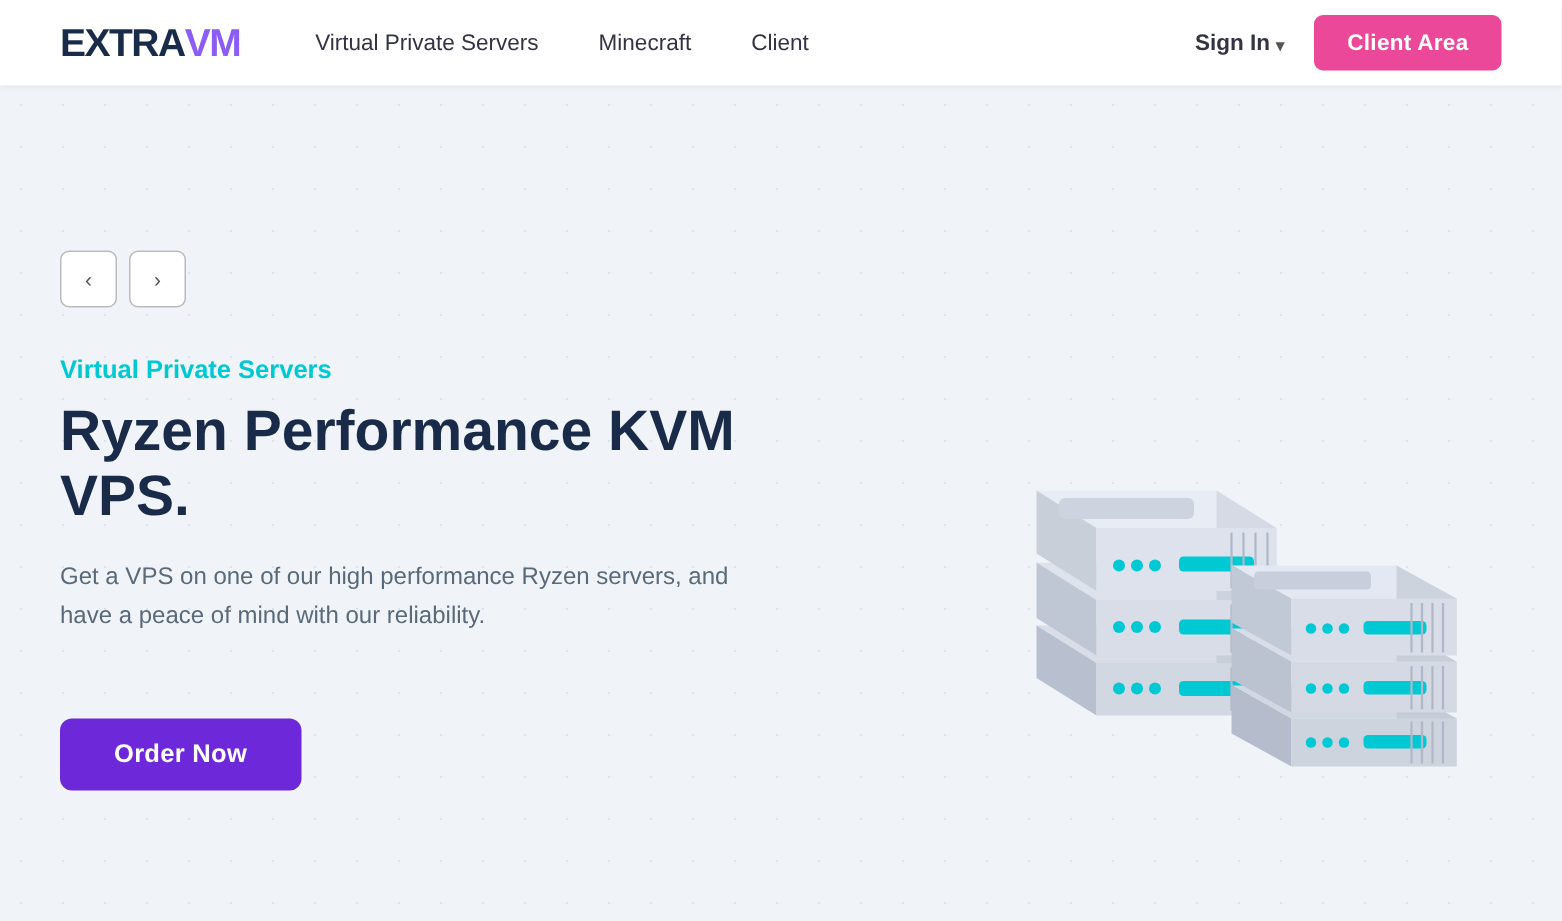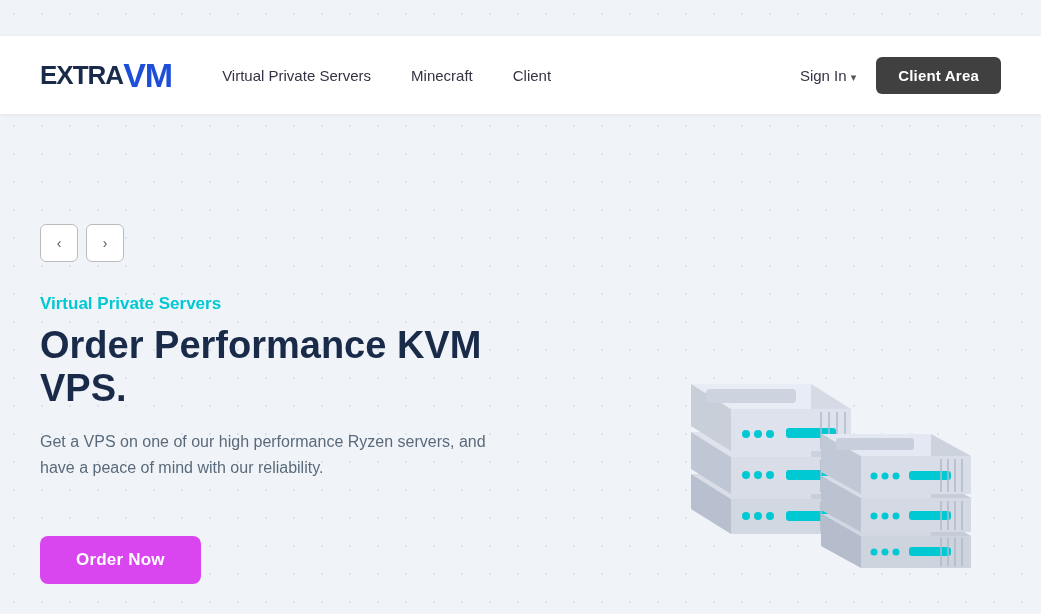--- a/index.html
+++ b/index.html
@@ -24,39 +24,38 @@
     }
 
     
     nav {
       position: relative;
       z-index: 10;
       background: #fff;
       display: flex;
       align-items: center;
       padding: 0 40px;
-      height: 78px;
+      height: 57px;
       box-shadow: 0 1px 4px rgba(0,0,0,0.07);
-      margin-top: 36px;
     }
     .logo {
       display: flex;
       align-items: center;
       margin-right: 50px;
     }
     .logo-text-extra {
       font-size: 26px;
       font-weight: 800;
       color: #1a2b4a;
       letter-spacing: -1px;
     }
     .logo-text-vm {
-      font-size: 34px;
+      font-size: 26px;
       font-weight: 800;
-      color: #1d4ed8;
+      color: #8b5cf6;
       letter-spacing: -1px;
     }
     .nav-links {
       display: flex;
       align-items: center;
       gap: 40px;
       flex: 1;
     }
     .nav-link {
       color: #334;
@@ -66,32 +65,32 @@
       text-decoration: none;
     }
     .nav-right {
       display: flex;
       align-items: center;
       gap: 20px;
     }
     .sign-in {
       color: #334;
       font-size: 15px;
-      font-weight: 400;
+      font-weight: 700;
       cursor: pointer;
       display: flex;
       align-items: flex-end;
       gap: 4px;
     }
     .sign-in .chevron {
       font-size: 11px;
       color: #555;
     }
     .client-area-btn {
-      background: #404040;
+      background: #ec4899;
       color: #fff;
       border: none;
       border-radius: 6px;
       padding: 10px 22px;
       font-size: 15px;
       font-weight: 600;
       cursor: pointer;
       letter-spacing: 0.2px;
     }
 
@@ -143,21 +142,21 @@
       margin-bottom: 18px;
     }
     .hero-desc {
       color: #5a6a7a;
       font-size: 16px;
       line-height: 1.6;
       margin-bottom: 56px;
       max-width: 460px;
     }
     .order-btn {
-      background: #d946ef;
+      background: #6d28d9;
       color: #fff;
       border: none;
       border-radius: 8px;
       padding: 14px 36px;
       font-size: 17px;
       font-weight: 700;
       cursor: pointer;
       letter-spacing: 0.2px;
     }
 
@@ -201,21 +200,21 @@
 
 <section class="hero">
   <div class="hero-content">
     
     <div class="carousel-arrows">
       <button class="arrow-btn">‹</button>
       <button class="arrow-btn">›</button>
     </div>
 
     <div class="hero-subtitle">Virtual Private Servers</div>
-    <h1 class="hero-title">Order Performance KVM VPS.</h1>
+    <h1 class="hero-title">Ryzen Performance KVM VPS.</h1>
     <p class="hero-desc">Get a VPS on one of our high performance Ryzen servers, and have a peace of mind with our reliability.</p>
     <button class="order-btn">Order Now</button>
   </div>
 
   <div class="hero-illustration">
     <svg class="server-svg" viewBox="0 0 420 420" xmlns="http://www.w3.org/2000/svg">
 
       <g transform="translate(30, 200)">
 
         <g transform="translate(0, 90)">

